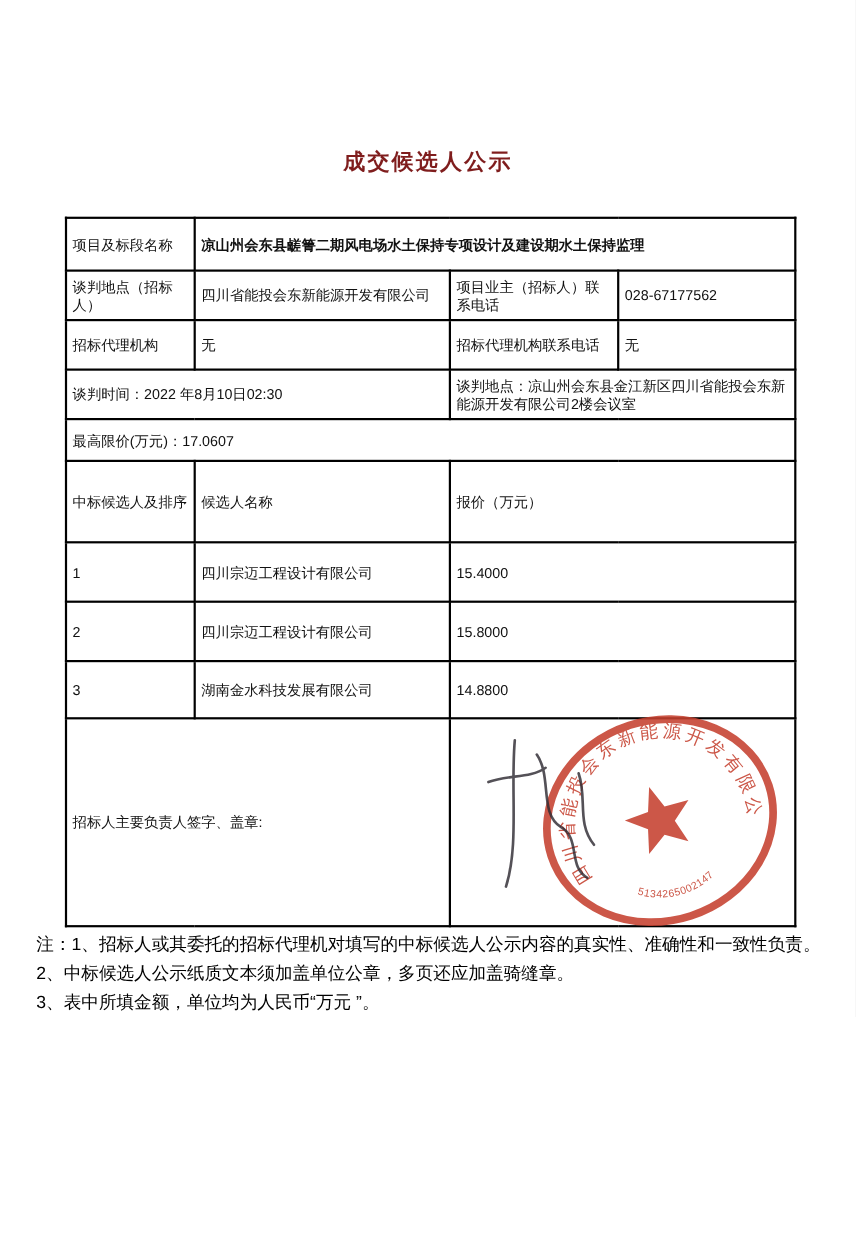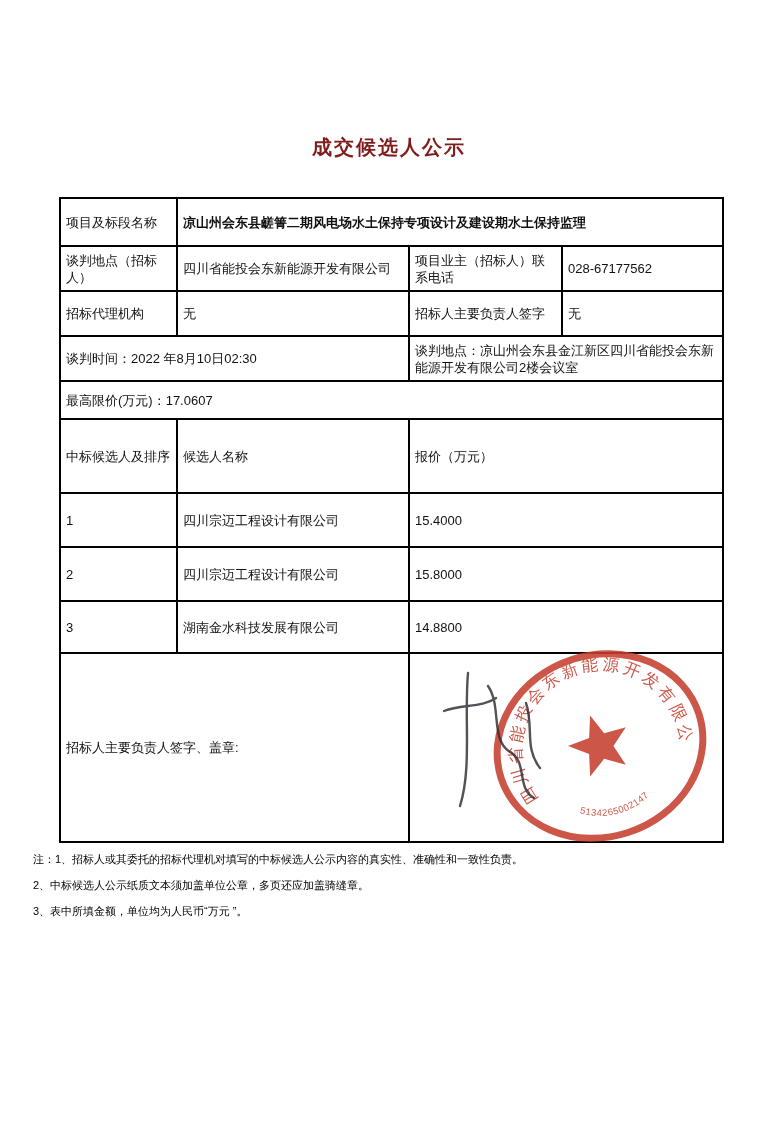--- a/index.html
+++ b/index.html
@@ -27,21 +27,21 @@
     padding:3px 5px;vertical-align:middle;
     word-break:break-all;
   }
   td.lbl{text-align:left;}
   td.ctr{text-align:left;}
   td.bold{font-weight:bold;}
   .sig-cell{position:relative;}
   .stamp-layer{position:absolute;left:430px;top:648px;width:300px;height:200px;pointer-events:none;}
   .notes{
     position:absolute;left:33px;top:851px;width:716px;
-    font-size:11px;color:#000;
+    font-size:16px;color:#000;
   }
   .notes p{margin:0 0 9px 0;line-height:17px;}
 </style>
 </head>
 <body>
 
 <div class="page">
 
   <div class="doc-title">成交候选人公示</div>
 
@@ -59,21 +59,21 @@
       </tr>
       <tr style="height:45px">
         <td class="lbl">谈判地点（招标人）</td>
         <td class="lbl">四川省能投会东新能源开发有限公司</td>
         <td class="lbl">项目业主（招标人）联系电话</td>
         <td class="lbl">028-67177562</td>
       </tr>
       <tr style="height:45px">
         <td class="lbl">招标代理机构</td>
         <td class="lbl">无</td>
-        <td class="lbl">招标人主要负责人签字</td>
+        <td class="lbl">招标代理机构联系电话</td>
         <td class="lbl">无</td>
       </tr>
       <tr style="height:45px">
         <td class="lbl" colspan="2">谈判时间：2022 年8月10日02:30</td>
         <td class="lbl" colspan="2">谈判地点：凉山州会东县金江新区四川省能投会东新能源开发有限公司2楼会议室</td>
       </tr>
       <tr style="height:38px">
         <td class="ctr" colspan="4">最高限价(万元)：17.0607</td>
       </tr>
       <tr style="height:74px">

